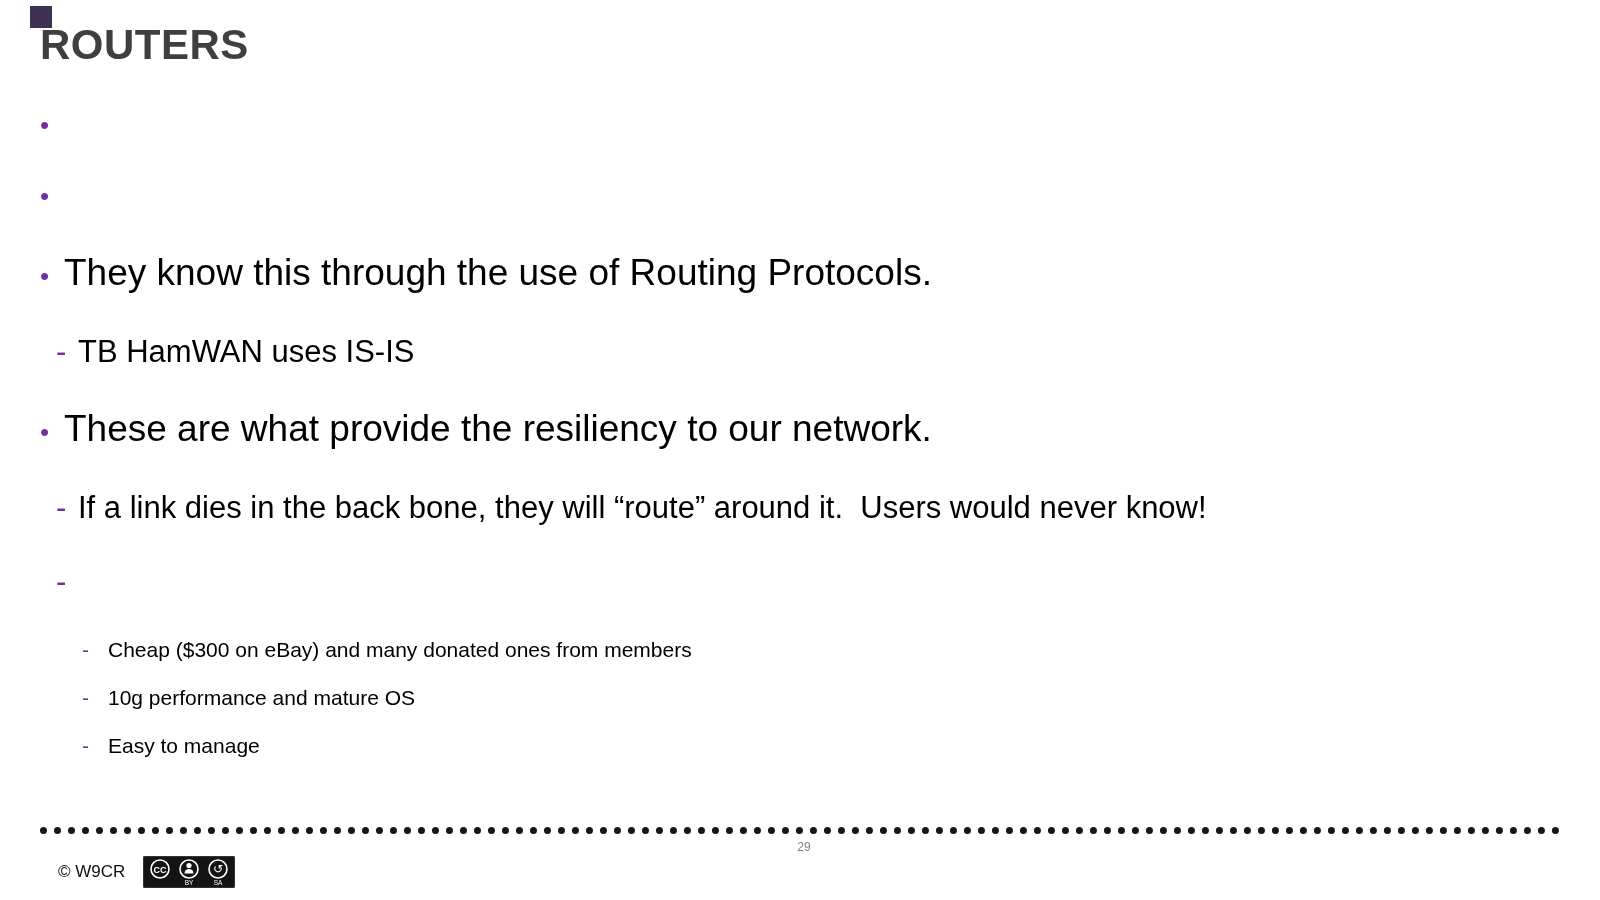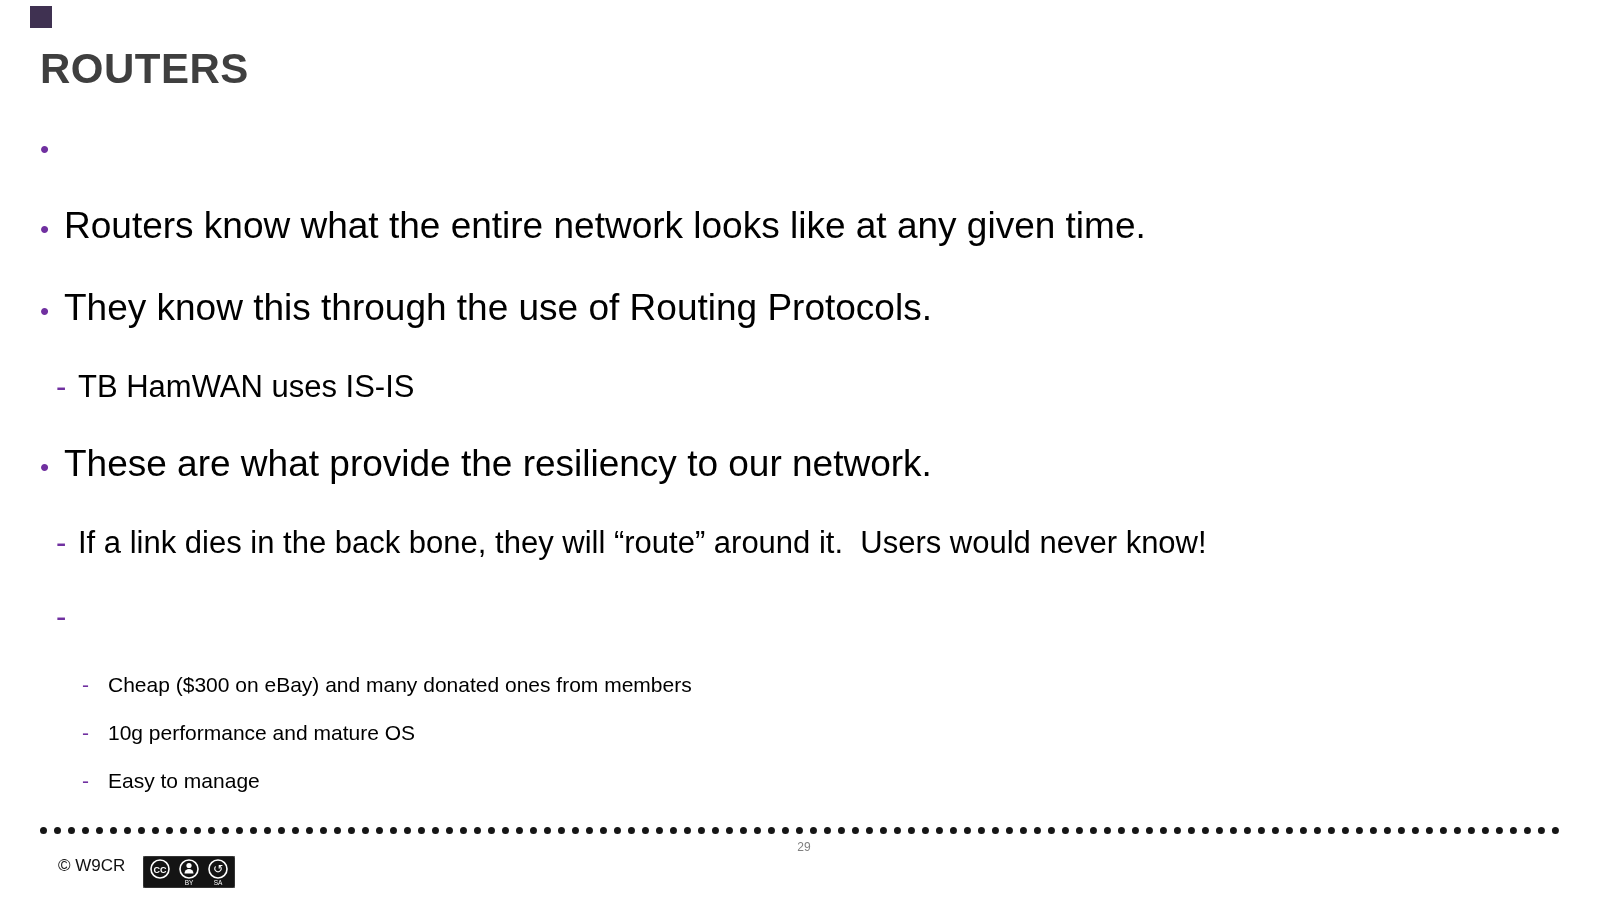--- a/index.html
+++ b/index.html
@@ -8,21 +8,21 @@
     width:1600px;height:900px;
     background:#ffffff;
     overflow:hidden;
     font-family:"Liberation Sans", sans-serif;
     color:#000;
   }
   .corner-mark{
     position:absolute;top:6px;left:30px;
     width:22px;height:22px;background:#3f3151;
   }
-  .header{padding:46px 40px 0 40px;}
+  .header{padding:22px 40px 0 40px;}
   .title{
     font-size:42px;font-weight:bold;color:#3f3f3f;
     letter-spacing:0.5px;line-height:1.1;
   }
   .subtitle{
     font-size:37px;font-weight:normal;color:#595959;
     line-height:1.15;margin-top:2px;
   }
   .content{padding:42px 40px 0 40px;}
   .row{display:flex;align-items:baseline;}
@@ -37,21 +37,21 @@
   .dotted-rule{
     position:absolute;left:40px;right:40px;bottom:66px;
     border-top:7px dotted #161616;height:0;
   }
   .page-number{
     position:absolute;bottom:46px;left:8px;right:0;
     text-align:center;font-size:12px;color:#808080;
   }
   .footer{
     position:absolute;bottom:12px;left:58px;
-    display:flex;align-items:flex-start;gap:18px;
+    display:flex;align-items:center;gap:18px;
   }
   .copyright{font-size:17px;color:#111;}
   .cc-badge{display:block;}
 </style>
 </head>
 <body>
 
 <div class="slide">
 
   <div class="corner-mark"></div>
@@ -61,21 +61,20 @@
   </div>
 
   <div class="content">
 
     <div class="row lvl1">
       <span class="marker">•</span>
     </div>
 
     <div class="row lvl1">
       <span class="marker">•</span>
-      <span class="text">Routers know what the entire network looks like at any given time.</span>
     </div>
 
     <div class="row lvl1">
       <span class="marker">•</span>
       <span class="text">They know this through the use of Routing Protocols.</span>
     </div>
 
     <div class="row lvl2">
       <span class="marker">-</span>
       <span class="text">TB HamWAN uses IS-IS</span>

